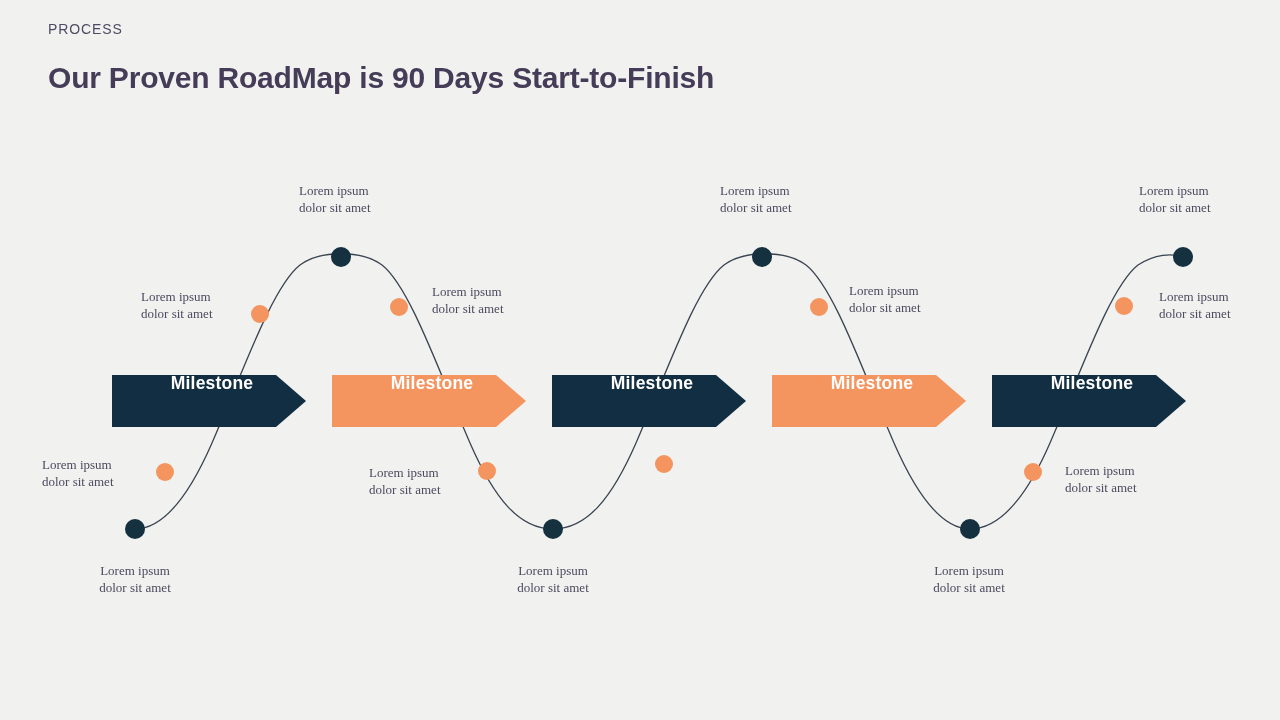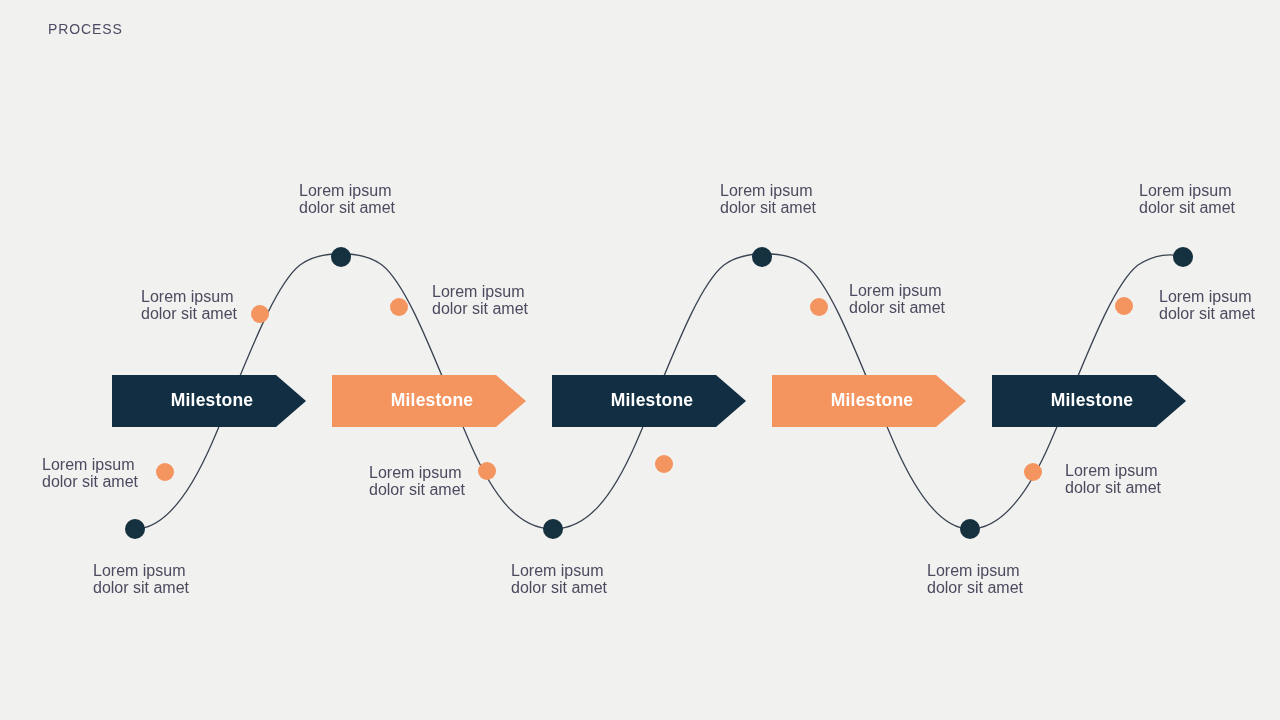--- a/index.html
+++ b/index.html
@@ -60,21 +60,20 @@
     height: 720px;
     pointer-events: none;
   }
 
   
   .chevron {
     position: absolute;
     height: 52px;
     width: 194px;
     display: flex;
-    align-items: center;
     justify-content: center;
     clip-path: polygon(0 0, calc(100% - 30px) 0, 100% 50%, calc(100% - 30px) 100%, 0 100%);
     z-index: 5;
     padding-left: 28px;
   }
 
   .chevron-label {
     color: #FFFFFF;
     font-size: 17.5px;
     font-weight: bold;
@@ -99,35 +98,37 @@
 
   .node-dot.minor {
     width: 18px;
     height: 18px;
     background: #F4945F;
   }
 
   
   .caption {
     position: absolute;
-    font-size: 16px;
+    font-size: 13px;
     line-height: 17px;
     color: #4C4A5E;
     white-space: nowrap;
     z-index: 6;
+    font-family: Liberation Serif, serif;
   }
 
   .caption.align-center { text-align: center; }
   .caption.align-left   { text-align: left;   }
 </style>
 </head>
 <body>
 
 <div id="slide-header">
   <div id="eyebrow-label">PROCESS</div>
+  <h1 id="slide-title">Our Proven RoadMap is 90 Days Start-to-Finish</h1>
 </div>
 
 <div id="diagram-stage">
 
   <svg id="curve-layer" viewBox="0 0 1280 720" xmlns="http://www.w3.org/2000/svg">
     <path id="curve-path" fill="none" stroke="#3A4450" stroke-width="1.3" stroke-linecap="round" d="M 135 529 C 163 529, 188 498, 212 443 C 243 372, 272 287, 300 265 C 320 250, 362 250, 382 265 C 410 287, 439 372, 470 443 C 494 498, 519 529, 553 529 C 587 529, 612 498, 636 443 C 667 372, 696 287, 724 265 C 744 250, 786 250, 806 265 C 834 287, 863 372, 894 443 C 918 498, 943 529, 970 529 C 1000 529, 1026 498, 1050 443 C 1081 372, 1110 287, 1138 265 C 1155 254, 1172 253, 1183 257"></path>
   </svg>
 
   <div id="nodes-container">
       <div class="chevron" style="left: 112px; top: 375px; background: rgb(18, 46, 66);">

